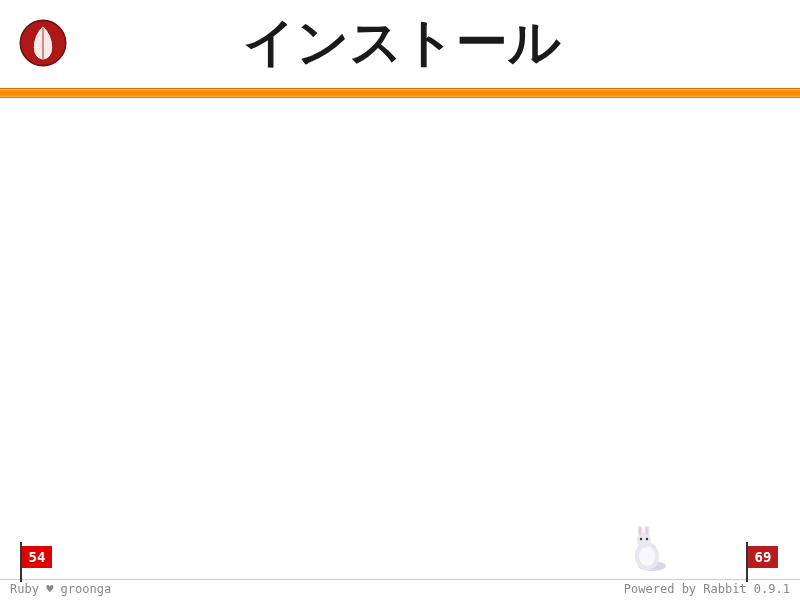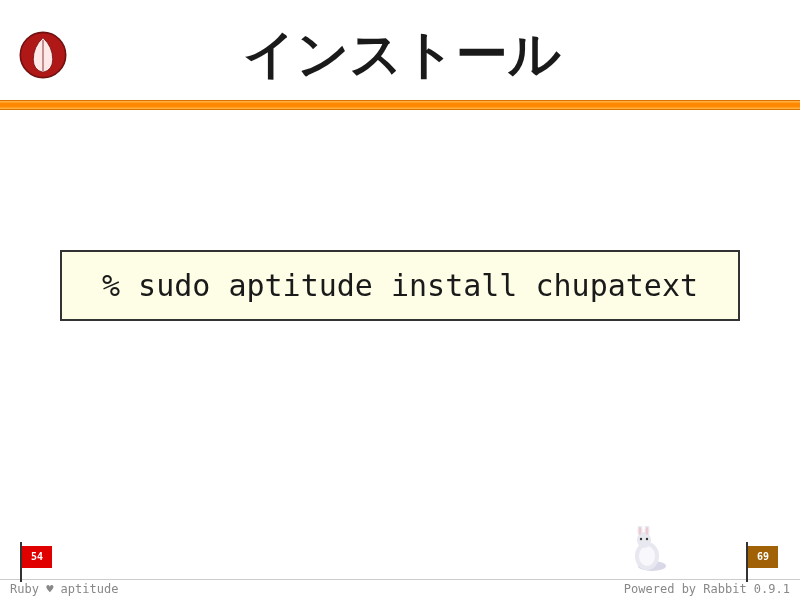--- a/index.html
+++ b/index.html
@@ -7,21 +7,21 @@
       width: 800px;
       height: 600px;
       background: #fff;
       font-family: sans-serif;
       position: relative;
       overflow: hidden;
     }
     .header {
       display: flex;
       align-items: center;
-      padding: 20px 16px 10px 16px;
+      padding: 8px 16px 10px 16px;
     }
     .logo {
       width: 54px;
       height: 54px;
       margin-right: 20px;
       flex-shrink: 0;
     }
     .title {
       font-size: 52px;
       font-weight: bold;
@@ -60,37 +60,37 @@
       bottom: 0;
       left: 0;
       right: 0;
     }
     .flag {
       position: absolute;
       bottom: 32px;
       width: 30px;
       height: 22px;
       color: #fff;
-      font-size: 10px;
+      font-size: 14px;
       font-weight: bold;
       text-align: center;
       line-height: 22px;
       font-family: monospace;
     }
     .flag::before {
       content: '';
       position: absolute;
       left: -2px;
       top: -4px;
       bottom: -14px;
       width: 2px;
       background: #333;
     }
     .flag-left { left: 22px; background: #e00000; }
-    .flag-right { right: 22px; background: #a16207; }
+    .flag-right { right: 22px; background: #b91c1c; }
     .rabbit {
       position: absolute;
       bottom: 22px;
       right: 130px;
       width: 46px;
       height: 52px;
     }
     .baseline {
       position: absolute;
       bottom: 20px;
@@ -119,36 +119,35 @@
     <ellipse cx="50" cy="50" rx="42" ry="42" fill="none" stroke="#701010" stroke-width="3"></ellipse>
     <path d="M 50 18 Q 32 35 32 58 Q 32 78 50 82 Q 68 78 68 58 Q 68 35 50 18 Z" fill="#ffe8e8" stroke="#701010" stroke-width="1.5"></path>
     <line x1="50" y1="22" x2="50" y2="80" stroke="#701010" stroke-width="1.5"></line>
   </svg>
   <div class="title">インストール</div>
 </div>
 
 <div class="divider"></div>
 
 <div class="content">
-  <div class="codebox">% sudo aptitude install chupatext</div>
 </div>
 
 <div class="footer-area">
   <div class="baseline"></div>
   <div class="flag flag-left">54</div>
   <div class="flag flag-right">69</div>
   <svg class="rabbit" viewBox="0 0 46 52">
     <ellipse cx="28" cy="40" rx="14" ry="5" fill="#d8d8e8"></ellipse>
     <ellipse cx="23" cy="30" rx="12" ry="14" fill="#e8e8f0"></ellipse>
     <ellipse cx="23" cy="30" rx="8" ry="10" fill="#f8f8fc"></ellipse>
     <ellipse cx="20" cy="14" rx="7" ry="8" fill="#e8e8f0"></ellipse>
     <ellipse cx="16" cy="4" rx="2.5" ry="7" fill="#e8e8f0"></ellipse>
     <ellipse cx="23" cy="4" rx="2.5" ry="7" fill="#e8e8f0"></ellipse>
     <ellipse cx="16" cy="5" rx="1.2" ry="4" fill="#f4c6d0"></ellipse>
     <ellipse cx="23" cy="5" rx="1.2" ry="4" fill="#f4c6d0"></ellipse>
     <circle cx="17" cy="13" r="1.2" fill="#333"></circle>
     <circle cx="23" cy="13" r="1.2" fill="#333"></circle>
   </svg>
   <div class="credit-left">
-    <span>Ruby </span><span class="heart">♥</span><span> aptitude</span>
+    <span>Ruby </span><span class="heart">♥</span><span> groonga</span>
   </div>
   <div class="credit-right">Powered by Rabbit 0.9.1</div>
 </div>
 
 </body></html>

